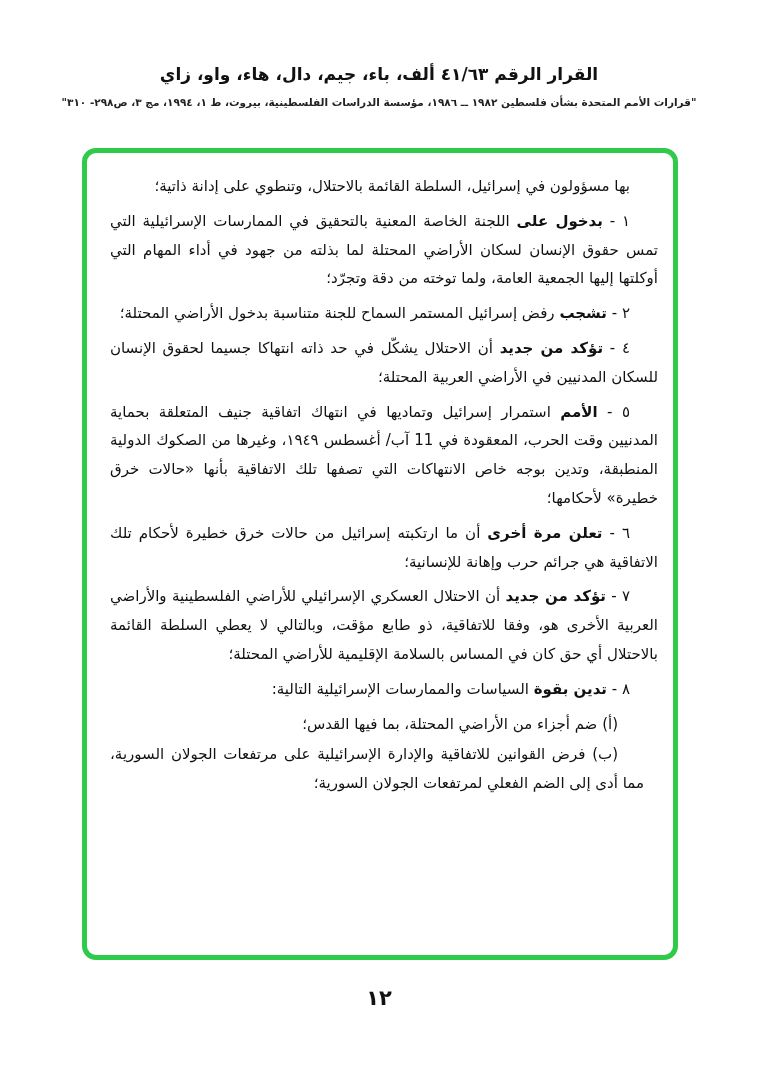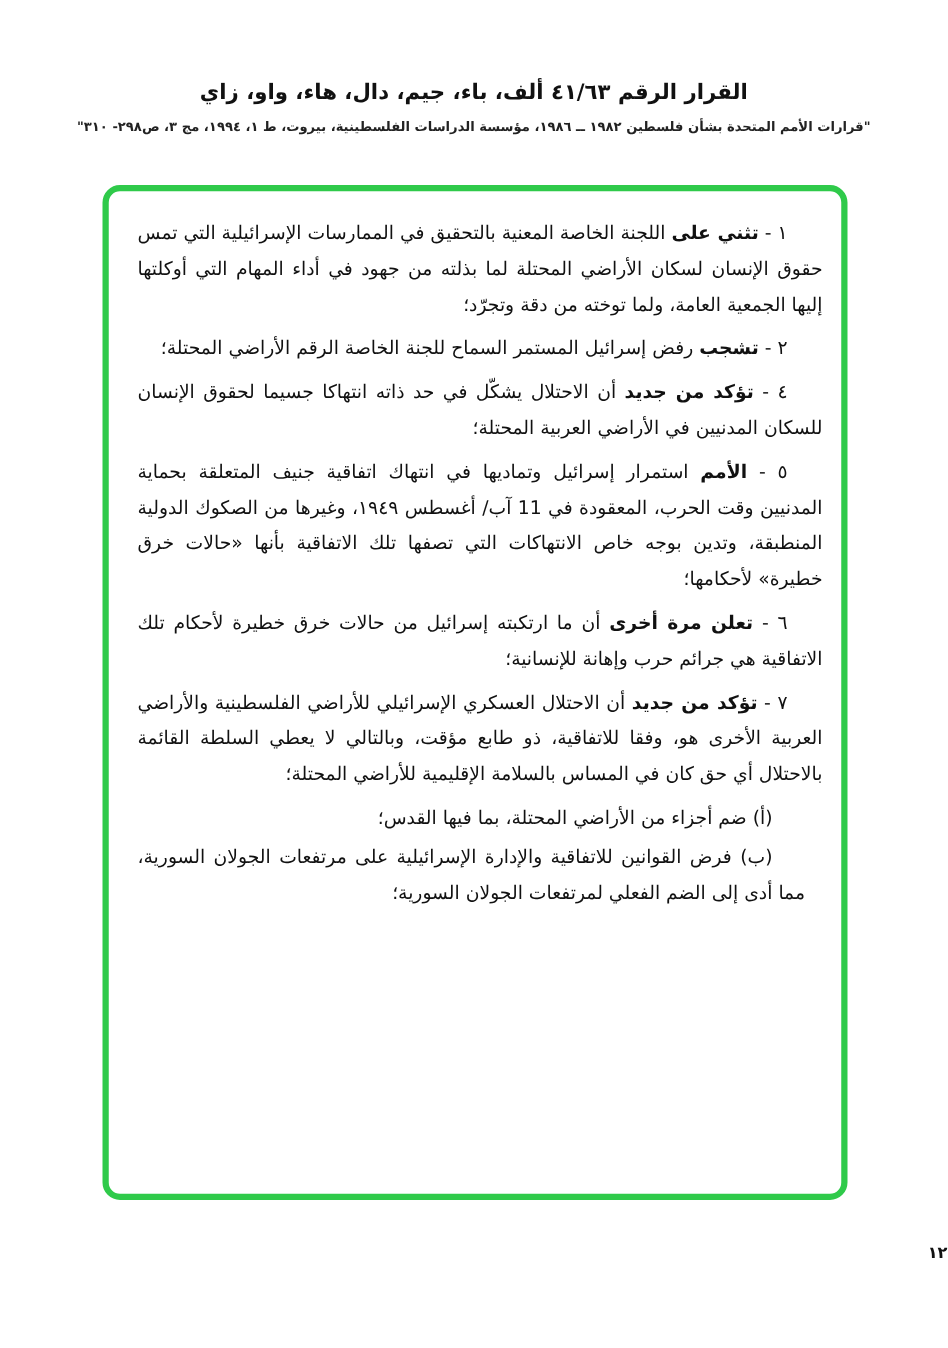--- a/index.html
+++ b/index.html
@@ -66,38 +66,41 @@
     margin-bottom: 2px;
   }
   .bold {
     font-weight: bold;
   }
   .page-number {
     position: absolute;
     bottom: 68px;
     left: 0;
     right: 0;
-    font-size: 13px;
+    text-align: center;
+    font-size: 21px;
     font-weight: bold;
   }
 </style>
 </head>
 <body>
 
 <div class="header">
   <div class="doc-title">القرار الرقم ٤١/٦٣ ألف، باء، جيم، دال، هاء، واو، زاي</div>
   <div class="doc-source">"قرارات الأمم المتحدة بشأن فلسطين ١٩٨٢ ــ ١٩٨٦، مؤسسة الدراسات الفلسطينية، بيروت، ط ١، ١٩٩٤، مج ٣، ص٢٩٨- ٣١٠"</div>
 </div>
 
 <div class="frame" style="border-color: rgb(47, 202, 74);"></div>
 
 <div class="doc-body">
-    <p class="para"><span>١ - </span><span class="bold">تثني على</span><span> اللجنة الخاصة المعنية بالتحقيق في الممارسات الإسرائيلية التي تمس حقوق الإنسان لسكان الأراضي المحتلة لما بذلته من جهود في أداء المهام التي أوكلتها إليها الجمعية العامة، ولما توخته من دقة وتجرّد؛</span></p>
-    <p class="para"><span>٢ - </span><span class="bold">تشجب</span><span> رفض إسرائيل المستمر السماح للجنة الخاصة الرقم الأراضي المحتلة؛</span></p>
+    <p class="para"><span>بها مسؤولون في إسرائيل، السلطة القائمة بالاحتلال، وتنطوي على إدانة ذاتية؛</span></p>
+    <p class="para"><span>١ - </span><span class="bold">بدخول على</span><span> اللجنة الخاصة المعنية بالتحقيق في الممارسات الإسرائيلية التي تمس حقوق الإنسان لسكان الأراضي المحتلة لما بذلته من جهود في أداء المهام التي أوكلتها إليها الجمعية العامة، ولما توخته من دقة وتجرّد؛</span></p>
+    <p class="para"><span>٢ - </span><span class="bold">تشجب</span><span> رفض إسرائيل المستمر السماح للجنة متناسبة بدخول الأراضي المحتلة؛</span></p>
     <p class="para"><span>٤ - </span><span class="bold">تؤكد من جديد</span><span> أن الاحتلال يشكّل في حد ذاته انتهاكا جسيما لحقوق الإنسان للسكان المدنيين في الأراضي العربية المحتلة؛</span></p>
     <p class="para"><span>٥ - </span><span class="bold">الأمم</span><span> استمرار إسرائيل وتماديها في انتهاك اتفاقية جنيف المتعلقة بحماية المدنيين وقت الحرب، المعقودة في 11 آب/ أغسطس ١٩٤٩، وغيرها من الصكوك الدولية المنطبقة، وتدين بوجه خاص الانتهاكات التي تصفها تلك الاتفاقية بأنها «حالات خرق خطيرة» لأحكامها؛</span></p>
     <p class="para"><span>٦ - </span><span class="bold">تعلن مرة أخرى</span><span> أن ما ارتكبته إسرائيل من حالات خرق خطيرة لأحكام تلك الاتفاقية هي جرائم حرب وإهانة للإنسانية؛</span></p>
     <p class="para"><span>٧ - </span><span class="bold">تؤكد من جديد</span><span> أن الاحتلال العسكري الإسرائيلي للأراضي الفلسطينية والأراضي العربية الأخرى هو، وفقا للاتفاقية، ذو طابع مؤقت، وبالتالي لا يعطي السلطة القائمة بالاحتلال أي حق كان في المساس بالسلامة الإقليمية للأراضي المحتلة؛</span></p>
+    <p class="para"><span>٨ - </span><span class="bold">تدين بقوة</span><span> السياسات والممارسات الإسرائيلية التالية:</span></p>
     <p class="para sub"><span>(أ) ضم أجزاء من الأراضي المحتلة، بما فيها القدس؛</span></p>
     <p class="para sub"><span>(ب) فرض القوانين للاتفاقية والإدارة الإسرائيلية على مرتفعات الجولان السورية، مما أدى إلى الضم الفعلي لمرتفعات الجولان السورية؛</span></p>
   </div>
 
 <div class="page-number">١٢</div>
 
 </body></html>

